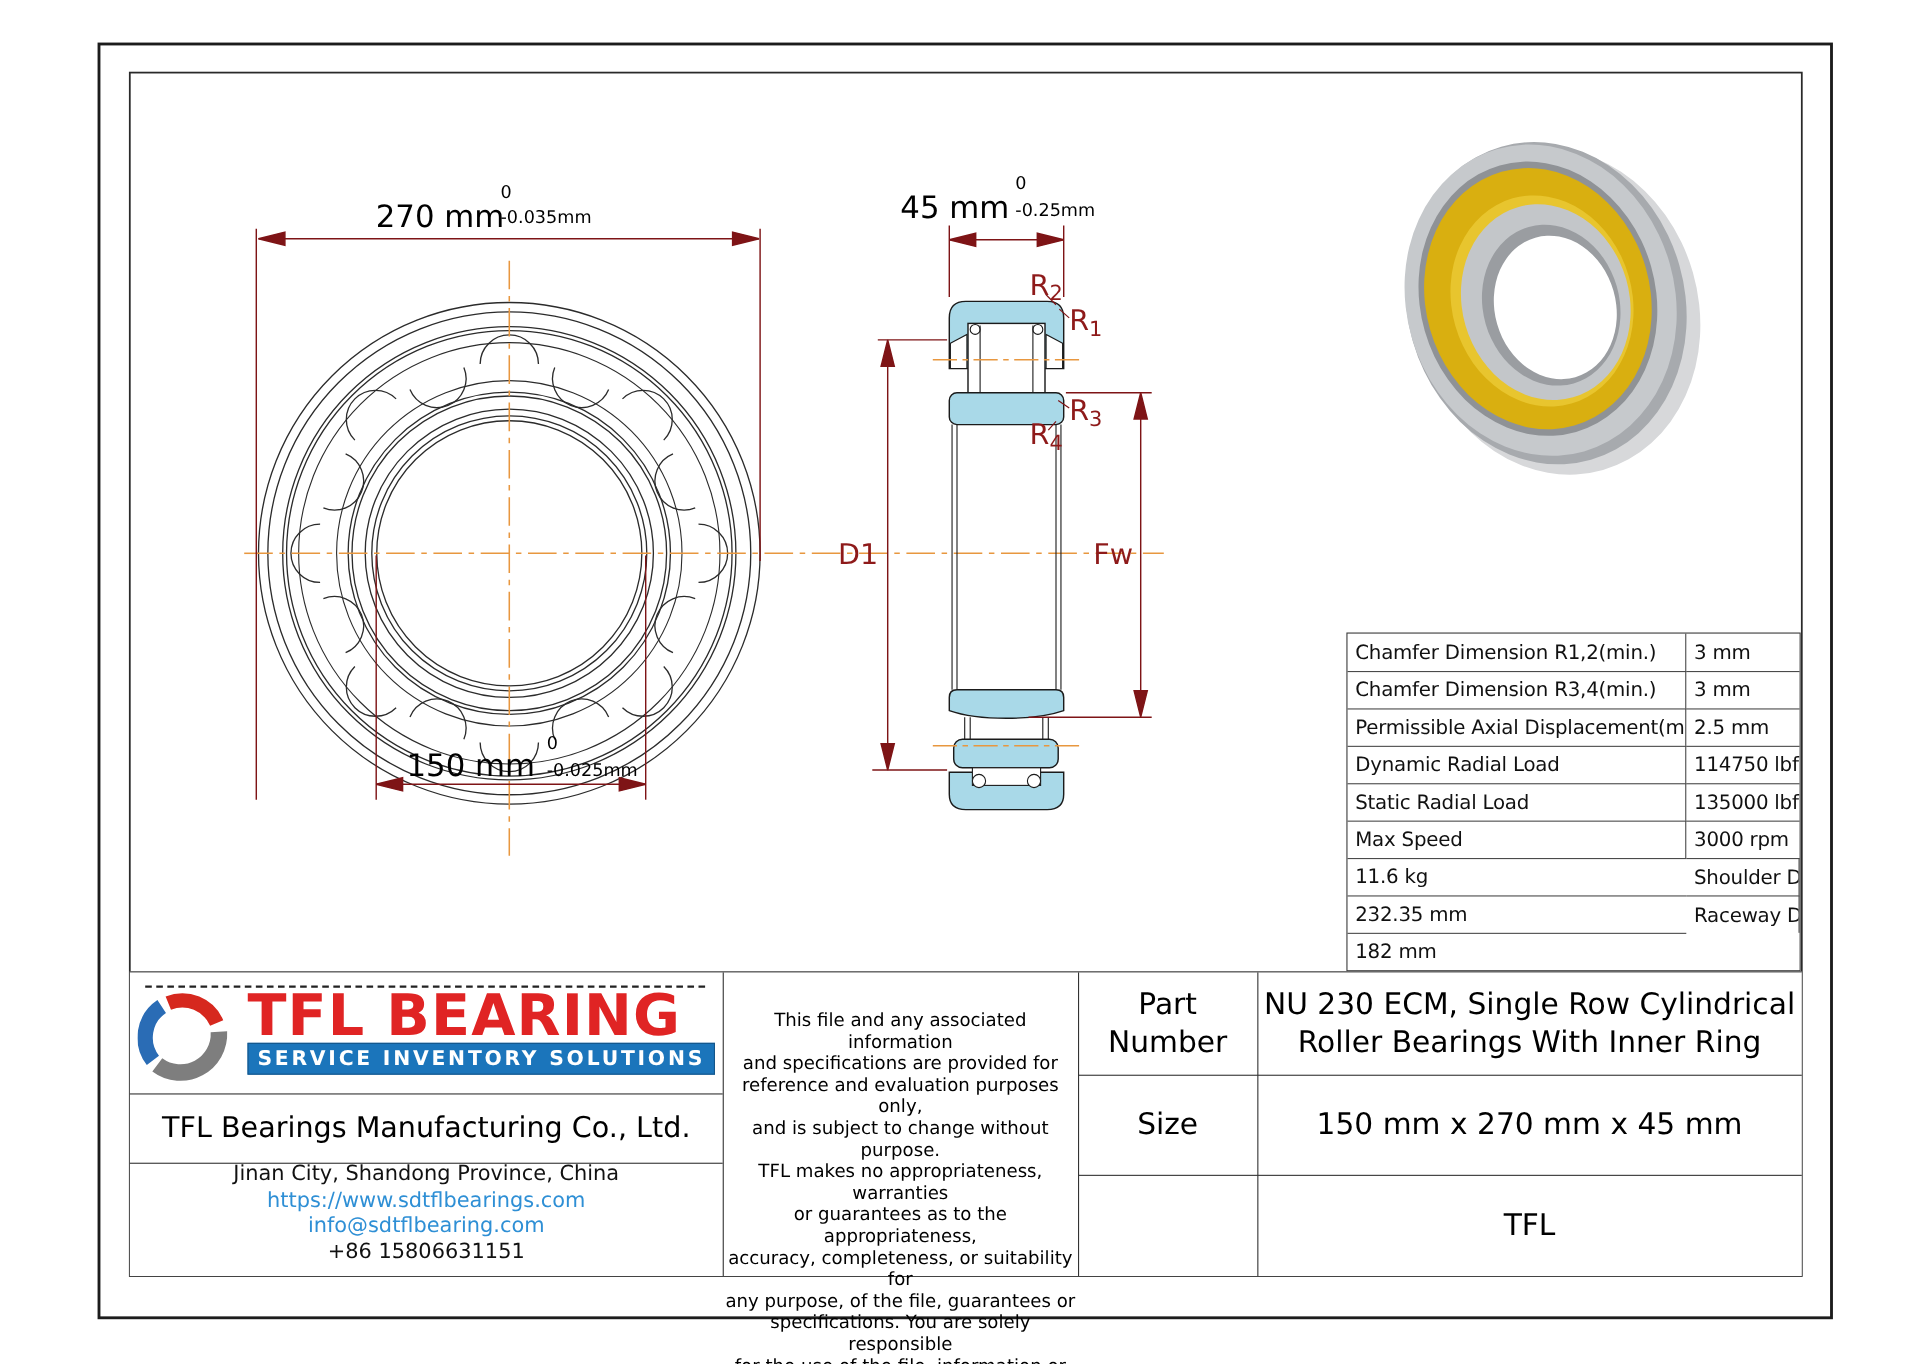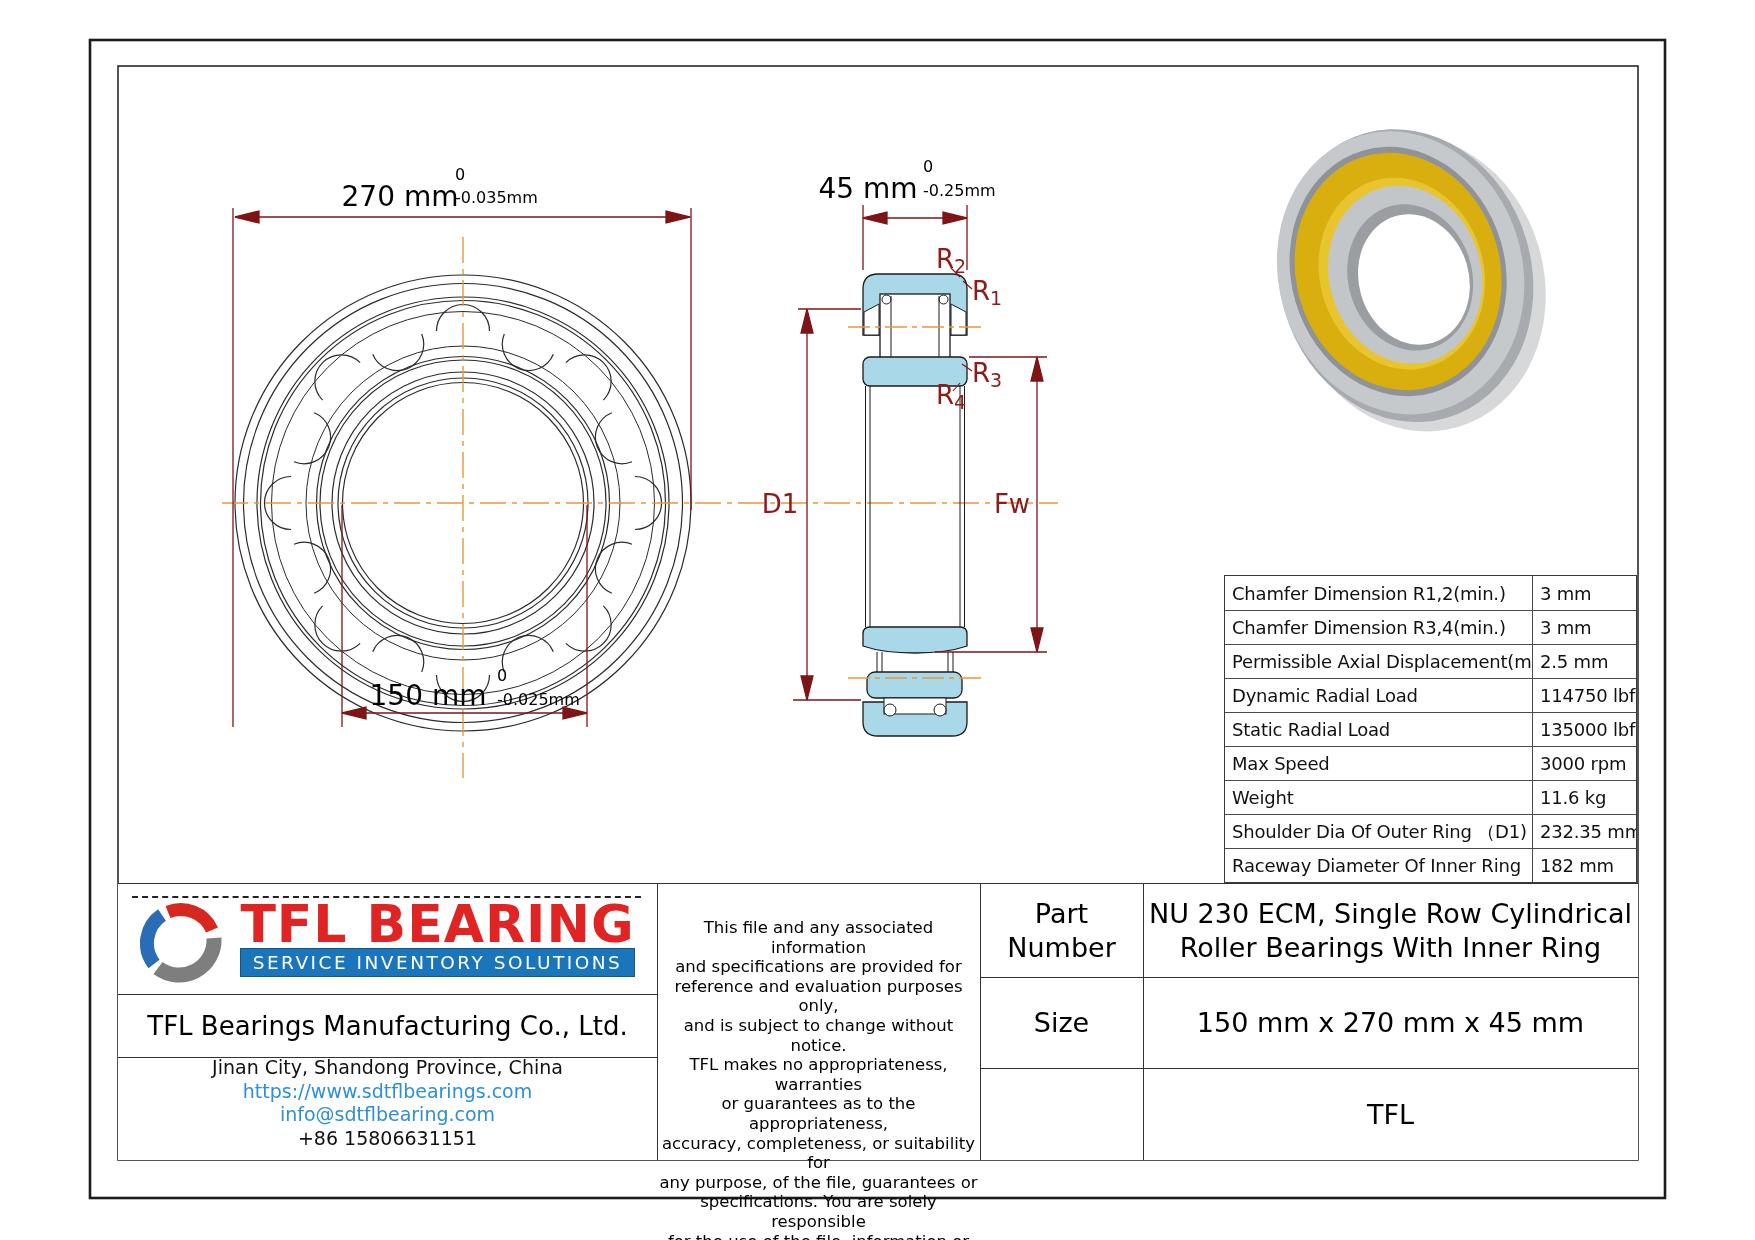--- a/index.html
+++ b/index.html
@@ -22,21 +22,21 @@
   .tb-cell{position:absolute;box-sizing:border-box;}
   .vline{position:absolute;top:0;bottom:0;width:0;border-left:1.4px solid #333;}
   .hline{position:absolute;height:0;border-top:1.4px solid #333;}
 
   .logo-cell{left:0;top:0;width:539px;height:110px;}
   .dashed-line{position:absolute;left:14px;right:16px;top:12px;border-top:2.5px dashed #222;}
   .logo-row{position:absolute;left:0;top:18px;width:100%;display:flex;justify-content:center;align-items:flex-start;}
   .logo-mark{position:relative;width:84px;height:86px;margin-right:16px;}
   .logo-text-col{display:flex;flex-direction:column;}
   .logo-title{font-size:52px;font-weight:bold;color:#e02424;letter-spacing:1px;line-height:44px;white-space:nowrap;}
-  .logo-tag{margin-top:2px;background:#1b75bb;color:#fff;font-weight:normal;font-size:18.5px;
+  .logo-tag{margin-top:2px;background:#1b75bb;color:#fff;font-weight:bold;font-size:18.5px;
       letter-spacing:2.5px;padding:3px 8px 3px 8px;text-align:center;white-space:nowrap;border:1px solid #14568a;}
   .company-cell{left:0;top:110px;width:539px;height:63px;display:flex;align-items:center;justify-content:center;
       font-size:26px;color:#000;}
   .contact-cell{left:0;top:173px;width:539px;height:92px;display:flex;flex-direction:column;
       align-items:center;justify-content:center;font-size:19px;line-height:23.5px;}
   .contact-cell .link{color:#2e8fd5;}
 
   .disclaimer-cell{left:539px;top:0;width:323px;height:277px;display:flex;flex-direction:column;
       align-items:center;justify-content:flex-start;padding-top:34px;font-size:16.5px;line-height:19.6px;
       text-align:center;color:#000;}
@@ -224,21 +224,20 @@
     <div class="cell lab">Chamfer Dimension R3,4(min.)</div>
     <div class="cell">3 mm</div>
     <div class="cell lab">Permissible Axial Displacement(max.)</div>
     <div class="cell">2.5 mm</div>
     <div class="cell lab">Dynamic Radial Load</div>
     <div class="cell">114750 lbf</div>
     <div class="cell lab">Static Radial Load</div>
     <div class="cell">135000 lbf</div>
     <div class="cell lab">Max Speed</div>
     <div class="cell">3000 rpm</div>
-    <div class="cell lab">Weight</div>
     <div class="cell">11.6 kg</div>
     <div class="cell lab">Shoulder Dia Of Outer Ring （D1)</div>
     <div class="cell">232.35 mm</div>
     <div class="cell lab">Raceway Diameter Of Inner Ring （Fw）</div>
     <div class="cell">182 mm</div>
   </div>
 
   <div class="title-block">
 
     <div class="vline" style="left:539px;"></div>
@@ -273,21 +272,21 @@
       <div>Jinan City, Shandong Province, China</div>
       <div class="link">https://www.sdtflbearings.com</div>
       <div class="link">info@sdtflbearing.com</div>
       <div>+86 15806631151</div>
     </div>
 
     <div class="tb-cell disclaimer-cell">
       <div>This file and any associated information</div>
       <div>and specifications are provided for</div>
       <div>reference and evaluation purposes only,</div>
-      <div>and is subject to change without notice.</div>
+      <div>and is subject to change without purpose.</div>
       <div>TFL makes no appropriateness, warranties</div>
       <div>or guarantees as to the appropriateness,</div>
       <div>accuracy, completeness, or suitability for</div>
       <div>any purpose, of the file, guarantees or</div>
       <div>specifications.  You are solely responsible</div>
       <div>for the use of the file, information or</div>
 
     </div>
 
     <div class="tb-cell pn-label">

